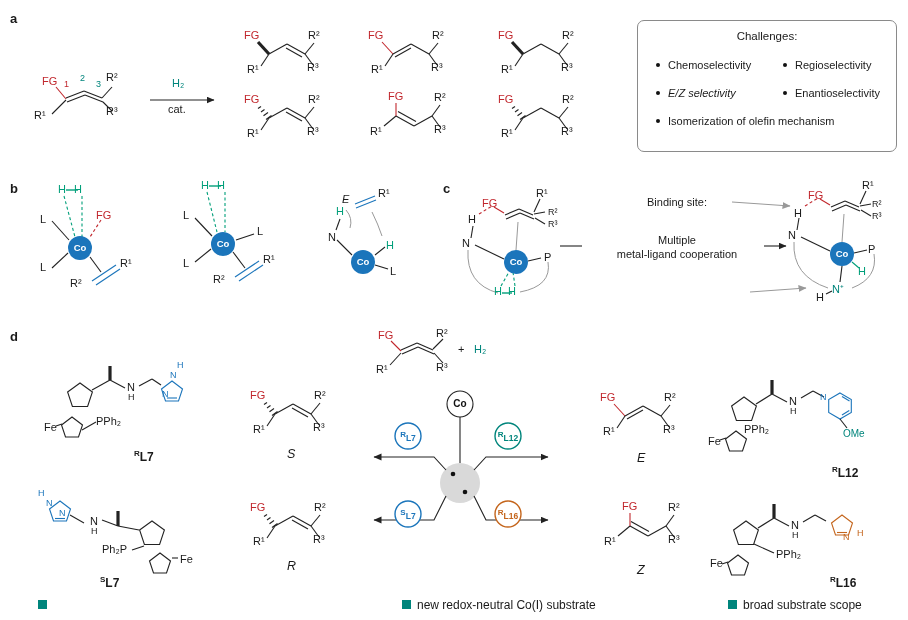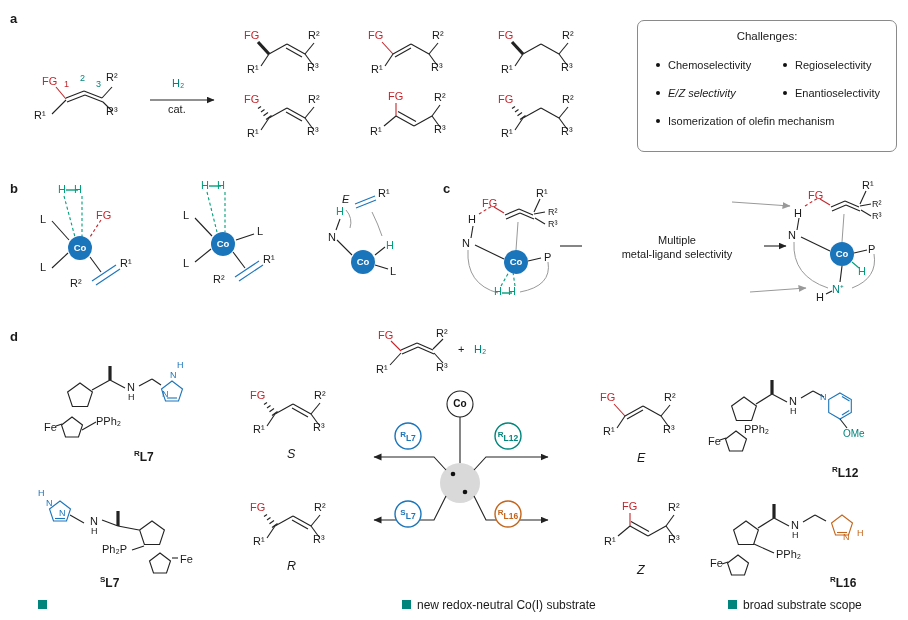--- a/index.html
+++ b/index.html
@@ -427,22 +427,23 @@
   <span class="lbl red" style="left:482px;top:198px">FG</span>
   <span class="lbl" style="left:536px;top:188px">R¹</span>
   <span class="lbl s9" style="left:548px;top:208px">R²</span>
   <span class="lbl s9" style="left:548px;top:220px">R³</span>
   <span class="lbl" style="left:468px;top:214px">H</span>
   <span class="lbl" style="left:462px;top:238px">N</span>
   <span class="lbl" style="left:544px;top:252px">P</span>
   <span class="lbl grn" style="left:494px;top:286px">H</span>
   <span class="lbl grn" style="left:508px;top:286px">H</span>
 
+  <div class="ctext" style="top:196px">Binding site:</div>
   <div class="ctext" style="top:234px">Multiple</div>
-  <div class="ctext" style="top:248px">metal-ligand selectivity</div>
+  <div class="ctext" style="top:248px">metal-ligand cooperation</div>
 
   <span class="lbl colab" style="left:830px;top:249px">Co</span>
   <span class="lbl red" style="left:808px;top:190px">FG</span>
   <span class="lbl" style="left:862px;top:180px">R¹</span>
   <span class="lbl s9" style="left:872px;top:200px">R²</span>
   <span class="lbl s9" style="left:872px;top:212px">R³</span>
   <span class="lbl" style="left:794px;top:208px">H</span>
   <span class="lbl" style="left:788px;top:230px">N</span>
   <span class="lbl" style="left:868px;top:244px">P</span>
   <span class="lbl grn" style="left:858px;top:266px">H</span>

